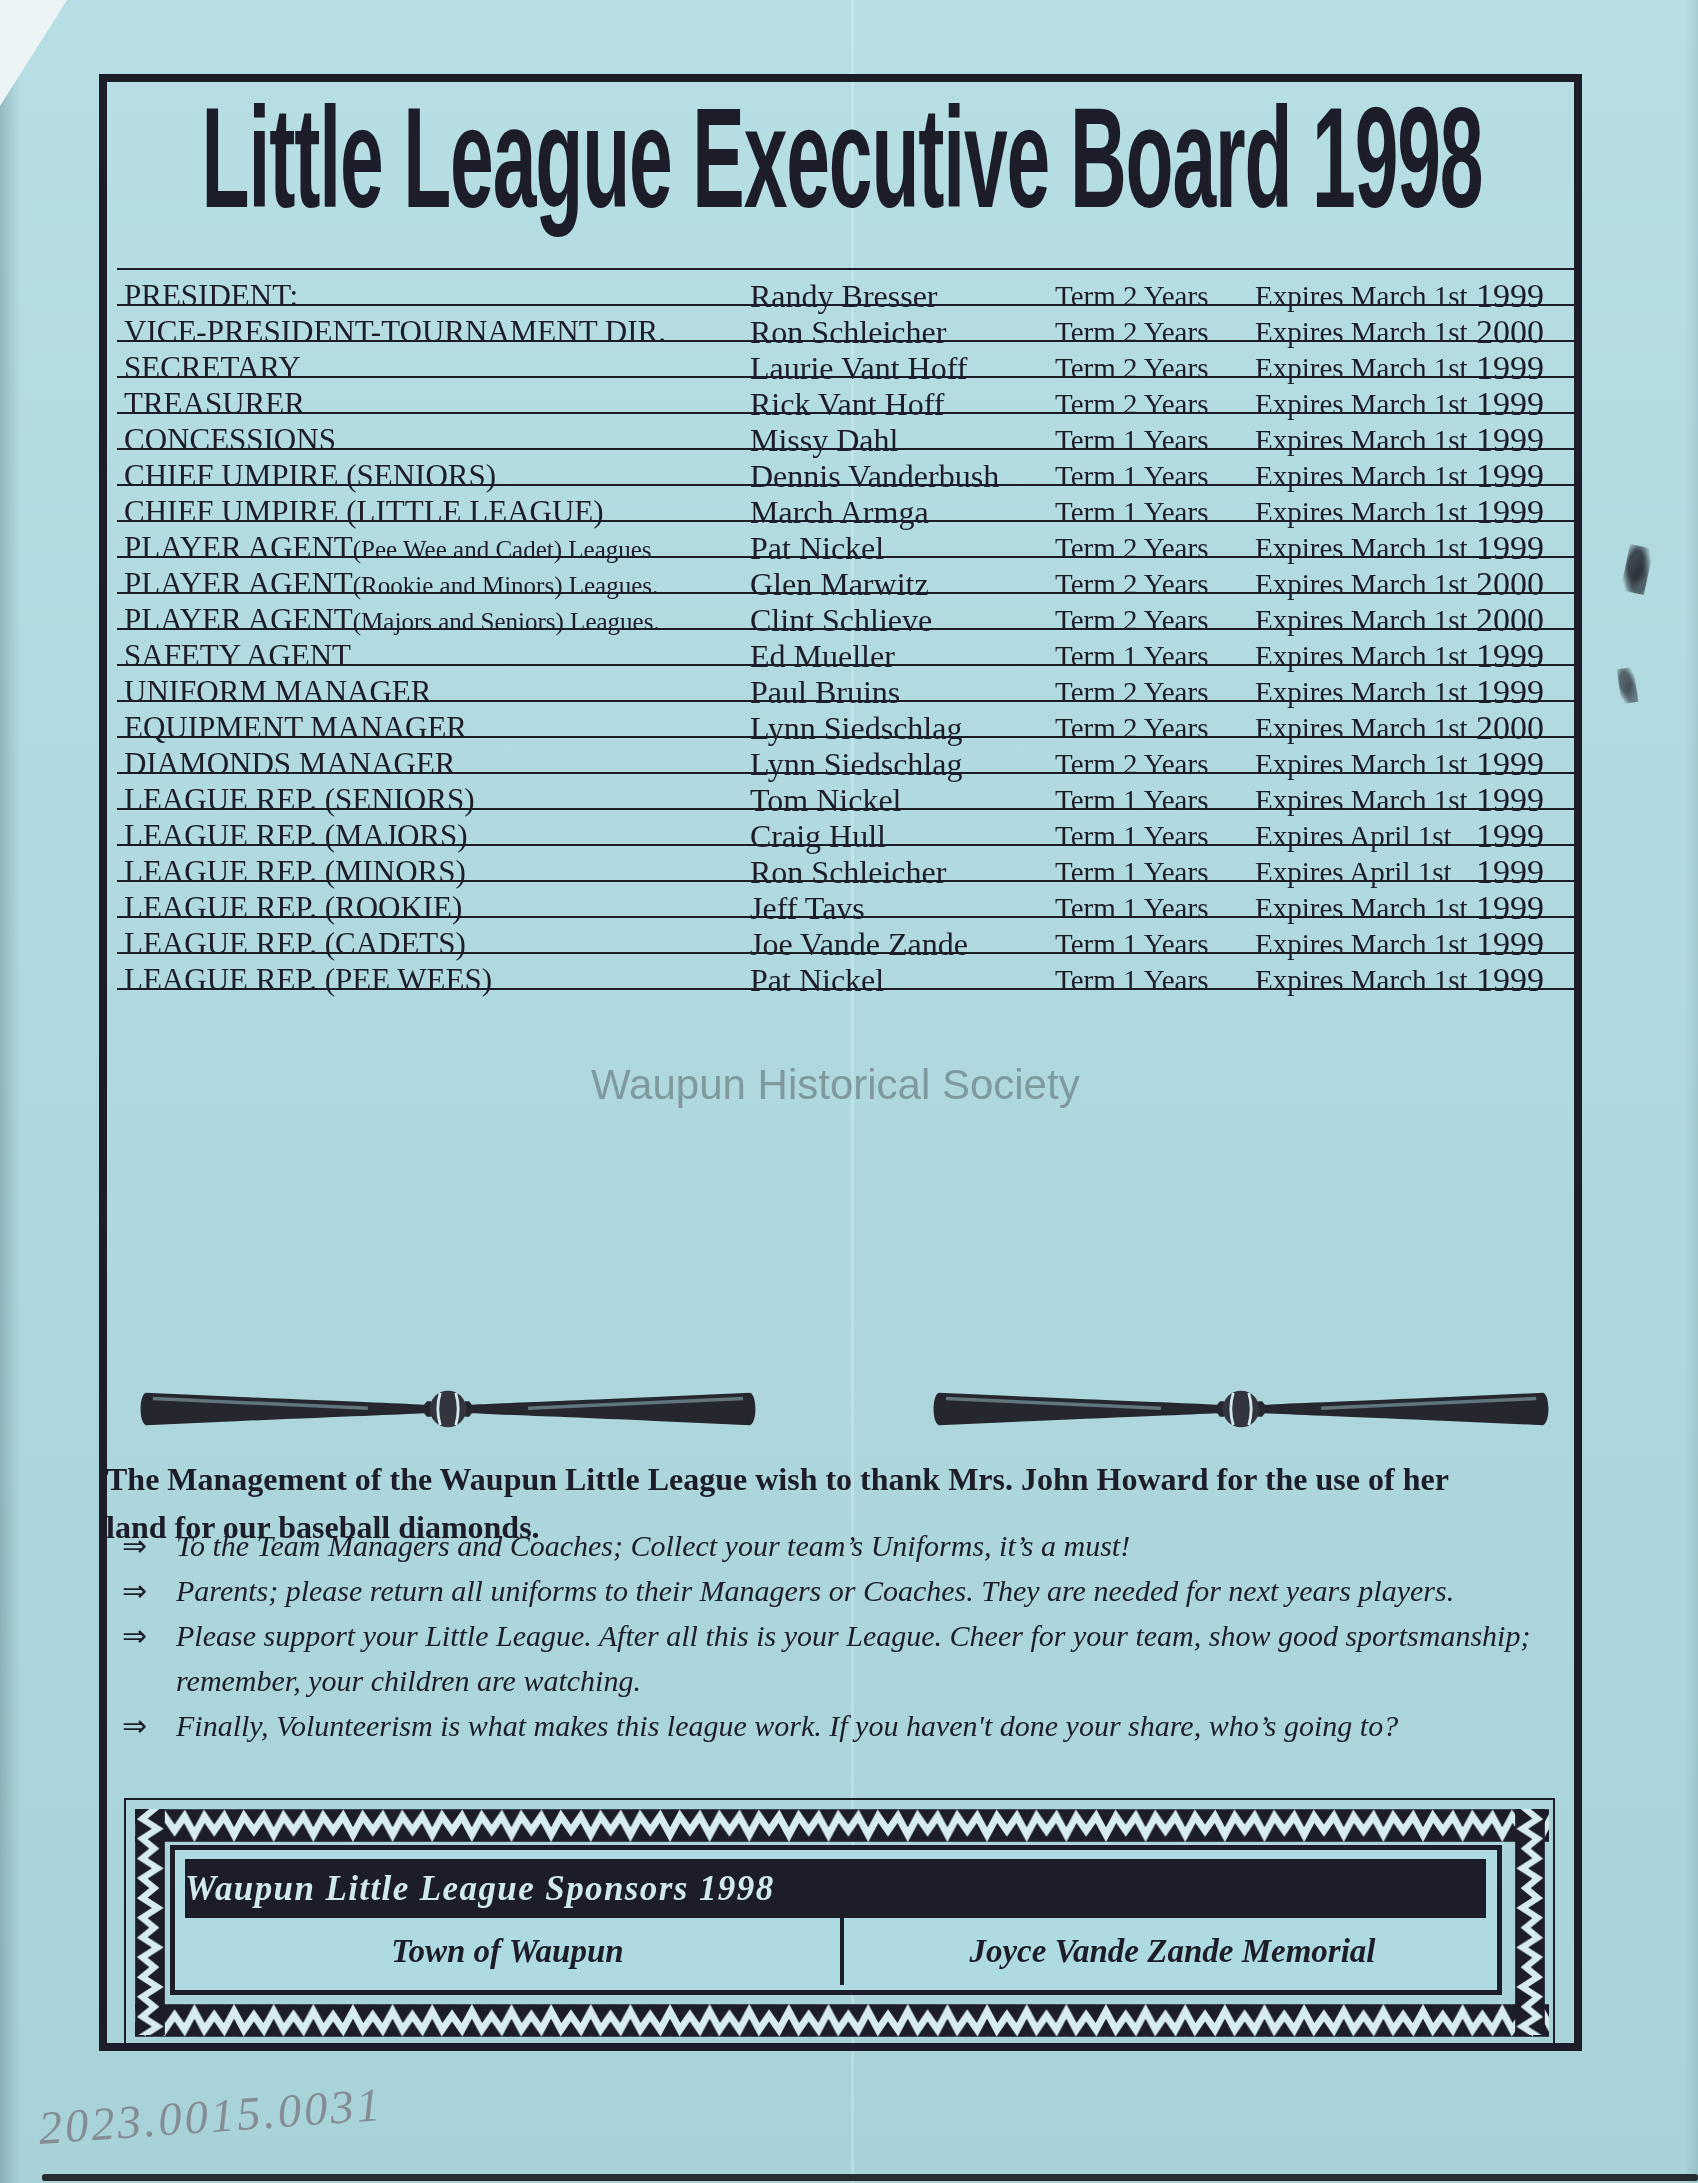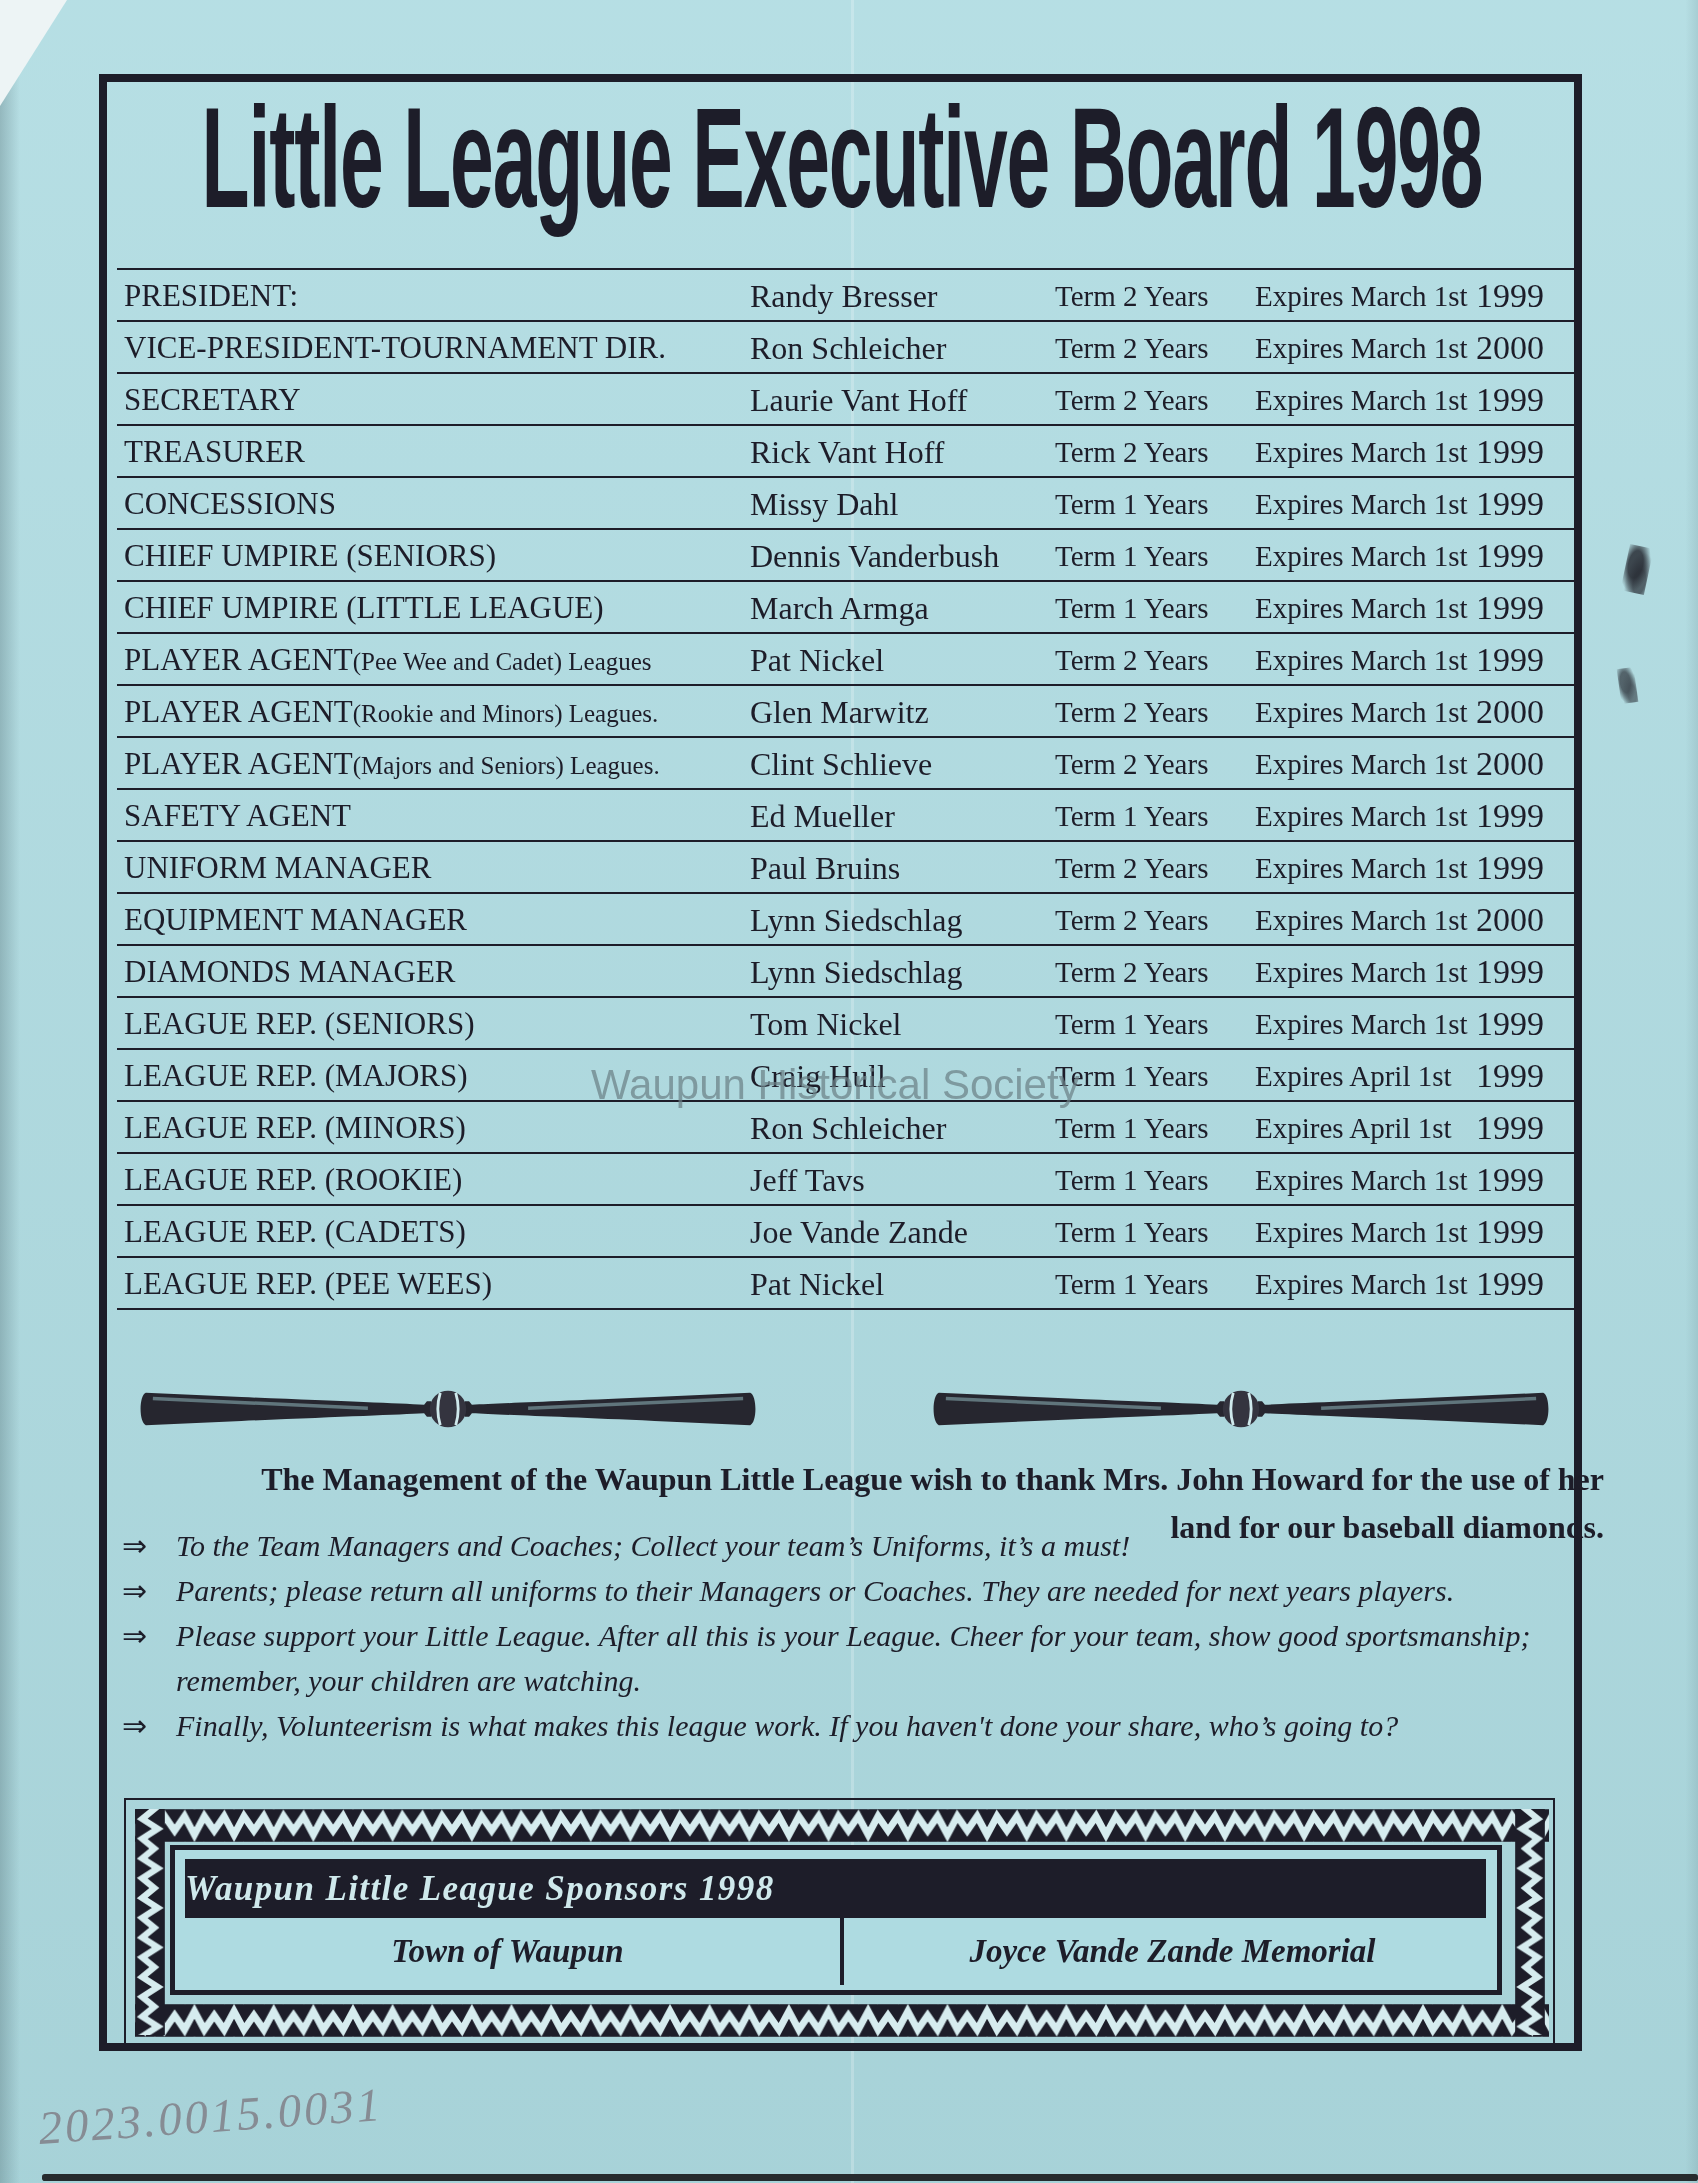--- a/index.html
+++ b/index.html
@@ -40,21 +40,21 @@
     font-size:143px;line-height:151px;
     white-space:nowrap;
     letter-spacing:-2.1px;
     transform:translateX(-50%) scaleX(.55);
     transform-origin:center top;
     color:var(--ink);
   }
 
   
   #board-table{left:117px;top:268px;width:1465px;border-top:2.8px solid var(--ink);}
-  .board-row{position:relative;height:52px;border-bottom:2.8px solid var(--ink);}
+  .board-row{position:relative;height:36px;border-bottom:2.8px solid var(--ink);}
   .board-row .cell{position:absolute;top:0;line-height:52px;white-space:nowrap;color:var(--ink);}
   .c-pos{left:7px;font-size:31px;}
   .c-pos .p-detail{font-size:25px;margin-left:0;}
   .c-name{left:633px;font-size:32px;}
   .c-term{left:938px;font-size:29px;}
   .c-exp{left:1138px;font-size:29px;}
   .c-year{left:1359px;font-size:34px;}
 
   
   #watermark{
@@ -66,21 +66,21 @@
     white-space:nowrap;
     z-index:6;
   }
 
   
   .bats{top:1383px;width:628px;height:52px;}
   #bats-left{left:134px;}
   #bats-right{left:927px;}
 
   
-  #ack{left:118px;top:1455px;width:1486px;text-align:right;font-weight:bold;}
+  #ack{left:106px;top:1455px;width:1486px;text-align:left;font-weight:bold;}
   #ack .ack-line{font-size:32px;line-height:48px;color:var(--ink);}
 
   
   #bullet-list{left:122px;top:1523px;width:1422px;}
   .bullet{display:flex;gap:17px;}
   .bullet .arrow{flex:none;width:37px;font-family:"DejaVu Sans", sans-serif;
     font-size:30px;line-height:45px;color:var(--ink);}
   .bullet .btext{font-size:30px;line-height:45px;font-style:italic;color:var(--ink);}
 
   

